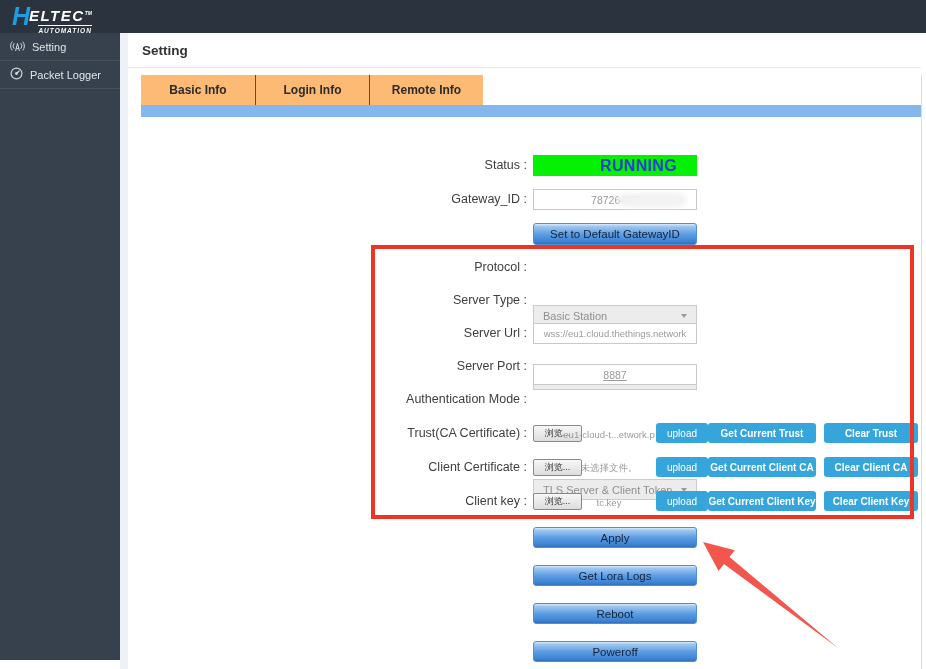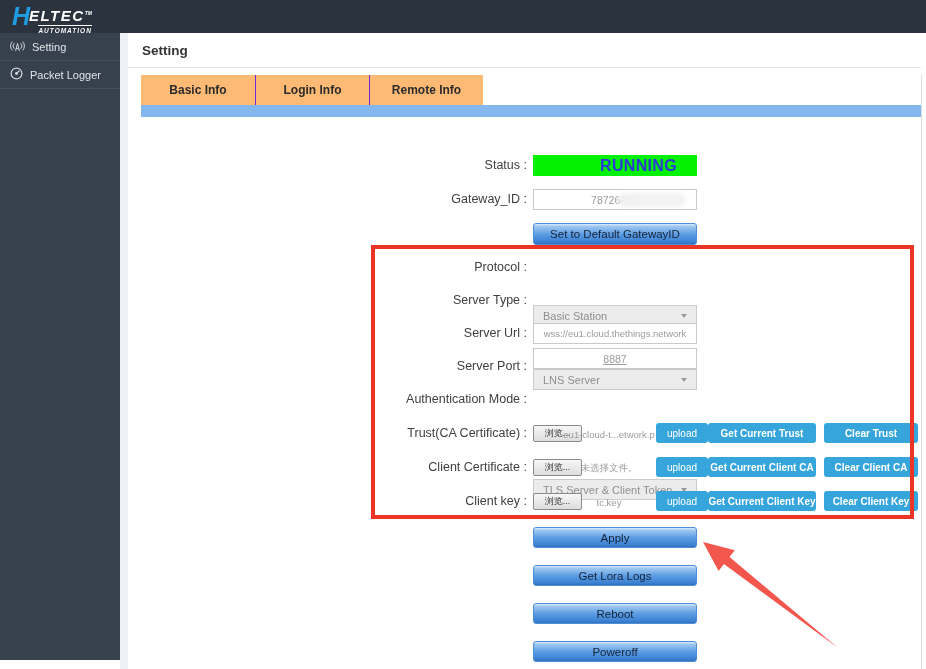--- a/index.html
+++ b/index.html
@@ -152,21 +152,21 @@
 
 <div class="abs ctrl dselect" style="top:300px;">
   <span>LNS Server</span>
   <span class="caret"></span>
 </div>
 
 <div class="abs ctrl tinput url-font" style="top:323px;">
   <span>wss://eu1.cloud.thethings.network</span>
 </div>
 
-<div class="abs ctrl tinput" style="top:348px;text-decoration:underline;">
+<div class="abs ctrl tinput" style="top:364px;text-decoration:underline;">
   <span>8887</span>
 </div>
 
 <div class="abs ctrl dselect" style="top:389px;">
   <span>TLS Server &amp; Client Token</span>
   <span class="caret"></span>
 </div>
 
 <div class="abs browse-btn" style="top:425px;">浏览...</div>
 <div class="abs fname" style="top:424px;">eu1-cloud-t...etwork.p</div>

